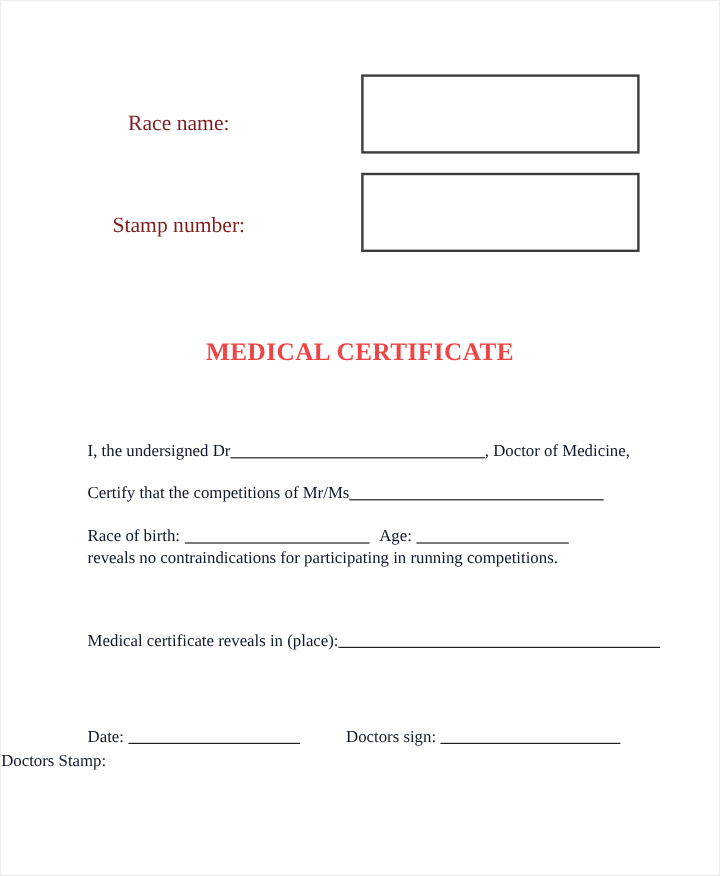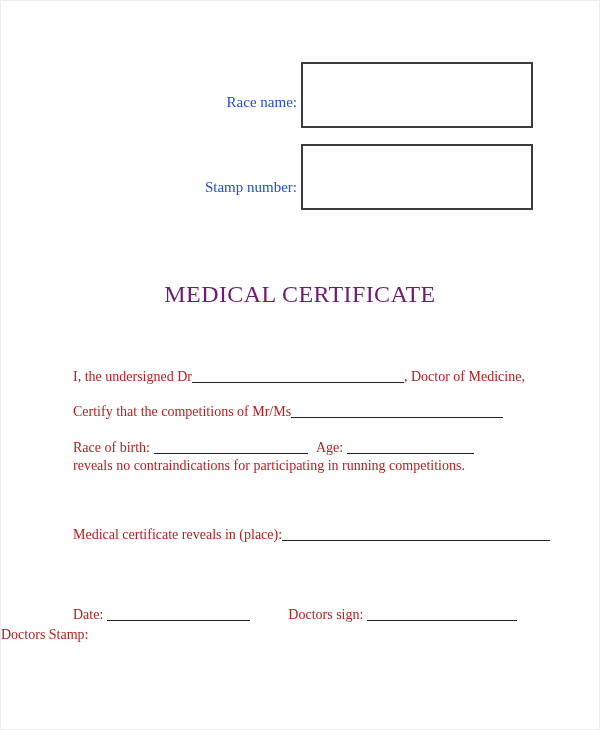--- a/index.html
+++ b/index.html
@@ -16,24 +16,24 @@
     background: #ffffff;
     border: 1px solid #ededed;
     overflow: hidden;
   }
 
   
   .field-label {
     position: absolute;
     left: 0;
     width: 296px;
-    text-align: right;
-    font-size: 15px;
+    text-align: center;
+    font-size: 18px;
     line-height: 18px;
-    color: #1d4ed8;
+    color: #7f1d1d;
     white-space: nowrap;
   }
   .race-name-label   { top: 92px;  }
   .race-number-label { top: 177px; }
   .field-box {
     position: absolute;
     left: 300px;
     width: 232px;
     height: 66px;
     border: 2px solid #3c3c3c;
@@ -42,34 +42,34 @@
   .race-name-box   { top: 61px;  }
   .race-number-box { top: 143px; }
 
   
   .title {
     position: absolute;
     top: 280px;
     left: 0;
     width: 100%;
     text-align: center;
-    font-size: 24px;
-    font-weight: normal;
+    font-size: 21px;
+    font-weight: bold;
     letter-spacing: 0.4px;
-    color: #701a75;
+    color: #ef4444;
   }
 
   
   .line {
     position: absolute;
     left: 72px;
     font-size: 14px;
     line-height: 17px;
     white-space: nowrap;
-    color: #b91c1c;
+    color: #0f172a;
   }
   .l1 { top: 367px; }
   .l2 { top: 402px; }
   .l3 { top: 438px; }
   .l4 { top: 456px; }
   .l5 { top: 525px; }
   .l6 { top: 605px; }
   .l7 {
     top: 625px;
     left: 0;

